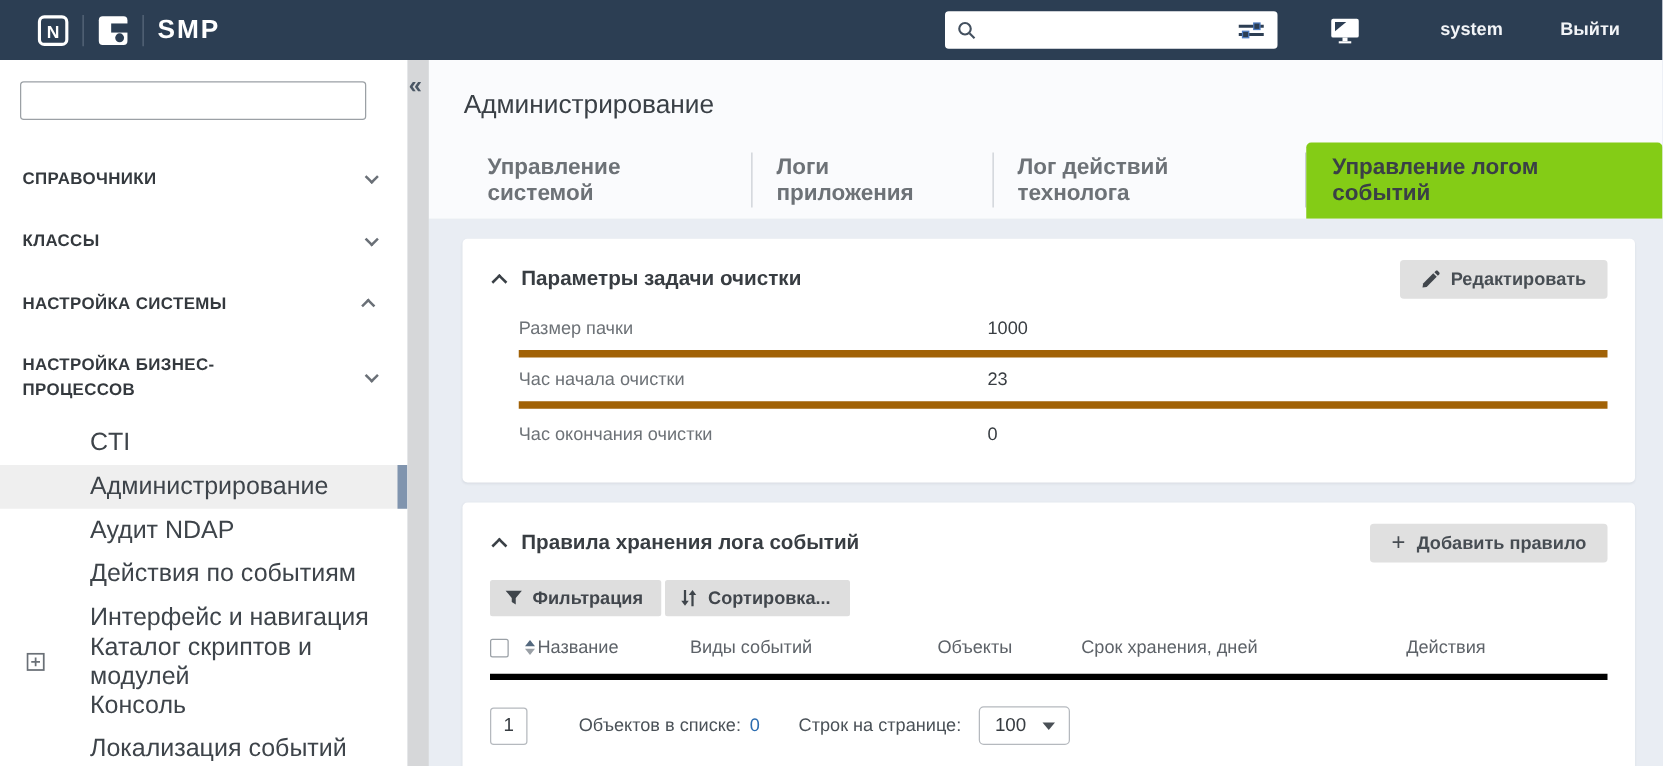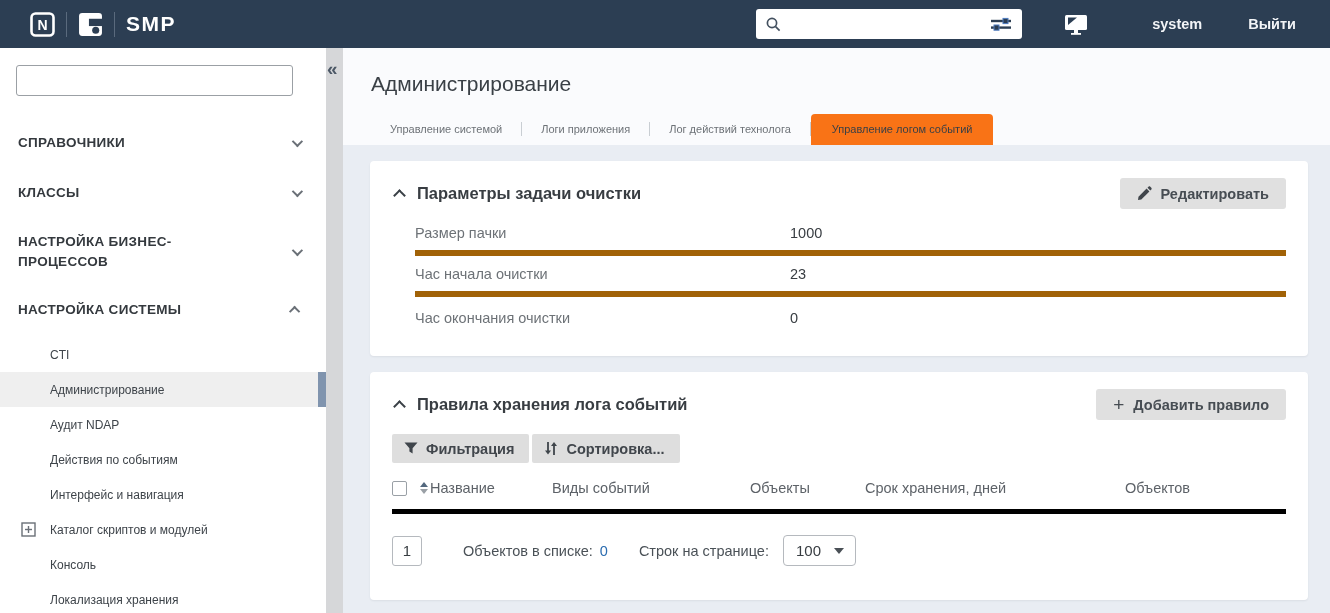--- a/index.html
+++ b/index.html
@@ -32,36 +32,36 @@
     border:1px solid #9ba0a5; border-radius:3px; padding:0 8px; font-size:14px; font-family:inherit; outline:none; }
   .nav { margin-top:22px; }
   .section { display:flex; align-items:center; justify-content:space-between;
     padding:14px 26px 14px 18px; min-height:50px; cursor:pointer;
     font-weight:700; font-size:13.5px; color:#34393e; letter-spacing:.3px; line-height:1.45; }
   .section-label { max-width:240px; }
   .chev { width:8px; height:8px; border-right:2px solid #6a7077; border-bottom:2px solid #6a7077; flex:none; }
   .chev.down { transform:rotate(45deg) translateY(-2px); }
   .chev.up   { transform:rotate(-135deg) translateY(-2px); }
   .subnav { margin-top:2px; }
-  .sub { position:relative; height:35px; display:flex; align-items:center; padding-left:50px;
-    font-size:12px; color:#3e444a; cursor:pointer; }
+  .sub { position:relative; height:35px; display:flex; align-items:center; padding-left:72px;
+    font-size:20px; color:#3e444a; cursor:pointer; }
   .sub.selected { background:#efefef; border-right:8px solid #8094ae; }
   .sub .expand-box { position:absolute; left:21px; top:10px; }
 
   
   .gutter { width:17px; background:#d6d7d9; flex:none; position:relative; cursor:pointer; }
   .gutter .collapse { position:absolute; top:10px; left:1px; font-size:19px; font-weight:700; color:#4b5765; }
 
   
   .main { flex:1; display:flex; flex-direction:column; min-width:0; }
   .main-header { background:#fafbfd; padding:24px 0 0 28px; }
   .page-title { font-size:21px; color:#3a4046; font-weight:400; margin:0 0 18px 0; }
   .tabs { display:flex; align-items:stretch; }
-  .tab { padding:9px 19px 10px 19px; font-size:11px; font-weight:400; color:#6d7277; cursor:pointer; display:flex; align-items:center; }
-  .tab.active { background:#f97316; color:#3a4046; border-radius:4px 4px 0 0; padding:9px 21px 10px 21px; }
+  .tab { padding:9px 19px 10px 19px; font-size:18px; font-weight:700; color:#6d7277; cursor:pointer; display:flex; align-items:center; }
+  .tab.active { background:#84cc16; color:#3a4046; border-radius:4px 4px 0 0; padding:9px 21px 10px 21px; }
   .tab-sep { width:1px; background:#c9ced3; margin:8px 0 9px 0; }
 
   .page { flex:1; padding:16px 22px 0 27px; background:#e9edf3; }
 
   
   .card { background:#ffffff; border-radius:4px; box-shadow:0 1px 2px rgba(40,50,60,.08);
     padding:17px 22px 18px 22px; margin-bottom:16px; }
   .card-head { display:flex; align-items:center; }
   .caret-up { width:9px; height:9px; border-left:2.5px solid #3a4046; border-top:2.5px solid #3a4046;
     transform:rotate(45deg); margin:4px 13px 0 3px; cursor:pointer; flex:none; }
@@ -166,26 +166,26 @@
     <div class="nav">
       <div class="section">
         <span class="section-label">СПРАВОЧНИКИ</span>
         <span class="chev down"></span>
       </div>
       <div class="section">
         <span class="section-label">КЛАССЫ</span>
         <span class="chev down"></span>
       </div>
       <div class="section">
+        <span class="section-label">НАСТРОЙКА СИСТЕМЫ</span>
+        <span class="chev up"></span>
+      </div>
+      <div class="section">
         <span class="section-label">НАСТРОЙКА БИЗНЕС-ПРОЦЕССОВ</span>
         <span class="chev down"></span>
-      </div>
-      <div class="section">
-        <span class="section-label">НАСТРОЙКА СИСТЕМЫ</span>
-        <span class="chev up"></span>
       </div>
 
       <div class="subnav">
         <div class="sub">
           <span>CTI</span>
         </div>
         <div class="sub selected">
           <span>Администрирование</span>
         </div>
         <div class="sub">
@@ -204,21 +204,21 @@
               <line x1="4" y1="7.5" x2="11" y2="7.5" stroke="#6a7077" stroke-width="1.4"></line>
               <line x1="7.5" y1="4" x2="7.5" y2="11" stroke="#6a7077" stroke-width="1.4"></line>
             </svg>
           </span>
           <span>Каталог скриптов и модулей</span>
         </div>
         <div class="sub">
           <span>Консоль</span>
         </div>
         <div class="sub">
-          <span>Локализация хранения</span>
+          <span>Локализация событий</span>
         </div>
       </div>
 
     </div>
   </div>
 
   <div class="gutter">
     <span class="collapse">«</span>
   </div>
 
@@ -305,21 +305,21 @@
           <span class="th col-name">
             <span class="sort-tri">
               <span class="tri-up"></span>
                 <span class="tri-dn"></span>
             </span>
             <span>Название</span>
           </span>
           <span class="th col-kinds">Виды событий</span>
           <span class="th col-objects">Объекты</span>
           <span class="th col-term">Срок хранения, дней</span>
-          <span class="th col-enabled">Объектов</span>
+          <span class="th col-enabled">Действия</span>
         </div>
 
         <div class="pagination">
           <span class="page-box">1</span>
           <span class="pg-label">Объектов в списке:</span>
           <span class="pg-count">0</span>
           <span class="pg-label2">Строк на странице:</span>
           <span class="select-box">
             <span class="select-value">100</span>
             <span class="dd-caret"></span>

